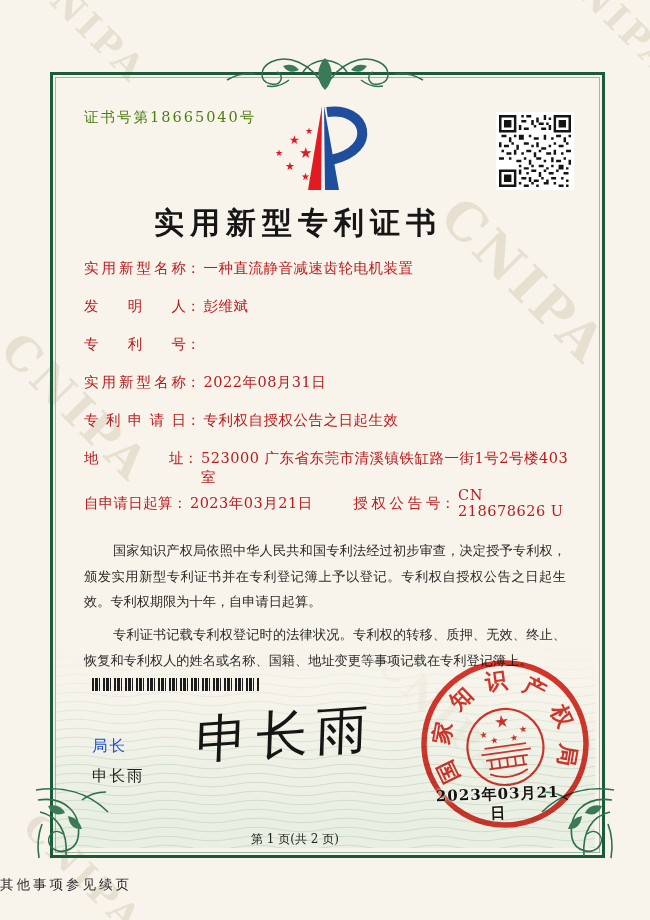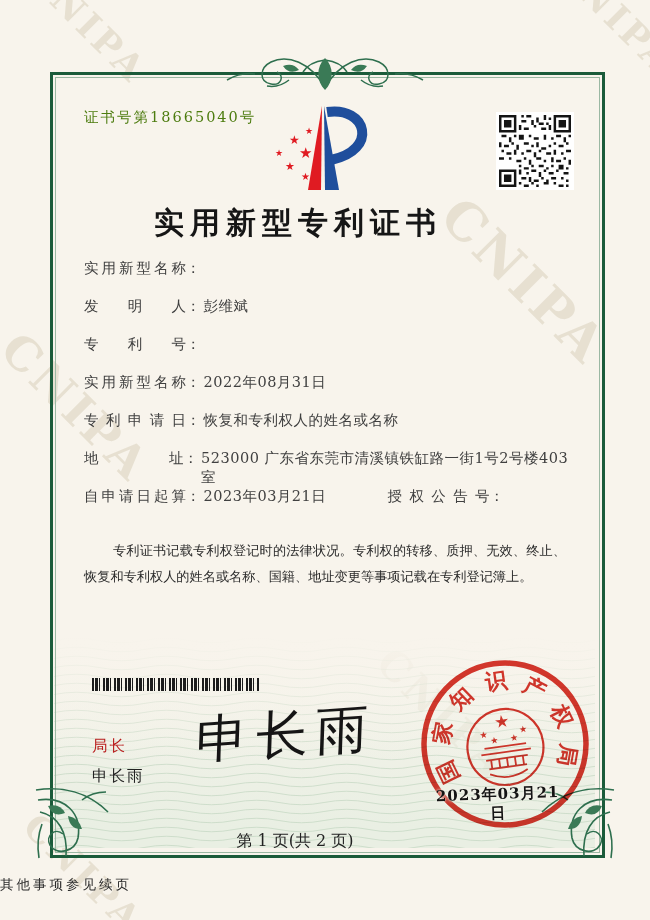--- a/index.html
+++ b/index.html
@@ -29,46 +29,46 @@
   .corner-bl{left:34px;top:786px;}
   .corner-br{left:538px;top:786px;transform:scaleX(-1);}
   
   .cert-no{position:absolute;left:84px;top:108px;font-size:14.5px;letter-spacing:2px;color:#4d7c0f;}
   .logo{position:absolute;left:263px;top:100px;width:122px;height:94px;}
   .qr{position:absolute;left:496px;top:112px;width:72px;height:72px;background:#fff;padding:3px;}
   .title{position:absolute;left:0;top:203px;width:596px;text-align:center;
     font-size:30px;font-weight:bold;letter-spacing:6px;color:#161616;}
   
   .fields{position:absolute;left:84px;top:259px;width:490px;}
-  .frow{display:flex;align-items:baseline;height:22px;margin-bottom:16px;font-size:14.5px;color:#404040;}
+  .frow{display:flex;align-items:baseline;height:22px;margin-bottom:16px;font-size:14.5px;color:#b91c1c;}
   .flabel{display:inline-block;width:102px;text-align:justify;text-align-last:justify;}
   .fcolon{margin:0 3px 0 0;}
   .fvalue{letter-spacing:.5px;}
   .fvalue-fixed{display:inline-block;width:156px;}
   .pair2{margin-left:28px;display:flex;align-items:center;}
   
   .body-text{position:absolute;left:84px;top:538px;width:482px;}
   .body-text p{margin:0 0 7px 0;font-size:13.2px;line-height:1.95;text-indent:2.2em;
     color:#2b2b2b;text-align:justify;}
   
   .barcode{position:absolute;left:92px;top:678px;width:168px;height:13px;
     background:repeating-linear-gradient(90deg,#1c1c1c 0 1.5px,transparent 1.5px 3px,
       #1c1c1c 3px 6px,transparent 6px 7px,#1c1c1c 7px 8px,transparent 8px 11px);}
-  .officer-role{position:absolute;left:92px;top:736px;font-size:15.5px;letter-spacing:2px;color:#b91c1c;}
+  .officer-role{position:absolute;left:92px;top:736px;font-size:15.5px;letter-spacing:2px;color:#1d4ed8;}
   .officer-name{position:absolute;left:92px;top:766px;font-size:15.5px;letter-spacing:2px;color:#222;}
   .signature{position:absolute;left:196px;top:700px;font-size:52px;color:#151515;
     transform:rotate(-4deg) skewX(-6deg);letter-spacing:8px;white-space:nowrap;}
   
   .seal{position:absolute;left:416px;top:655px;width:178px;height:178px;
     transform:rotate(-8deg);opacity:.93;mix-blend-mode:multiply;}
   .seal-date{position:absolute;left:433px;top:785px;width:130px;text-align:center;
     font-size:15px;font-weight:bold;color:#141414;letter-spacing:1px;transform:rotate(-2deg);
     text-shadow:0 0 2px #f5f2e8,0 0 4px #f5f2e8;}
   
-  .page-info{position:absolute;left:0;top:831px;width:590px;text-align:center;font-size:16px;color:#222;}
+  .page-info{position:absolute;left:0;top:831px;width:590px;text-align:center;font-size:12px;color:#222;}
   .continuation{position:absolute;left:0;top:876px;width:650px;text-align:left;
     font-size:13.5px;letter-spacing:3px;color:#2a2a2a;}
 </style>
 </head>
 <body>
 
 <span class="watermark" style="left:12px;top:2px;font-size:36px;">CNIPA</span>
 <span class="watermark" style="left:540px;top:-6px;font-size:36px;">CNIPA</span>
 <span class="watermark" style="left:420px;top:250px;font-size:52px;">CNIPA</span>
 <span class="watermark" style="left:-18px;top:380px;font-size:46px;">CNIPA</span>
@@ -159,57 +159,60 @@
              M8 27h1v1h-1z M10 28h2v1h-2z M13 27h1v1h-1z M15 28h1v1h-1z M18 27h2v1h-2z M22 27h1v1h-1z M24 28h2v1h-2z M27 28h1v1h-1z"></path>
   </g>
 </svg>
 
 <div class="title">实用新型专利证书</div>
 
 <div class="fields">
   <div class="frow">
     <span class="flabel">实用新型名称</span>
       <span class="fcolon">：</span>
+    <span class="fvalue">一种直流静音减速齿轮电机装置</span>
   </div>
   <div class="frow">
     <span class="flabel">发明人</span>
       <span class="fcolon">：</span>
     <span class="fvalue">彭维斌</span>
   </div>
   <div class="frow">
     <span class="flabel">专利号</span>
       <span class="fcolon">：</span>
   </div>
   <div class="frow">
     <span class="flabel">实用新型名称</span>
       <span class="fcolon">：</span>
     <span class="fvalue">2022年08月31日</span>
   </div>
   <div class="frow">
     <span class="flabel">专利申请日</span>
       <span class="fcolon">：</span>
-    <span class="fvalue">恢复和专利权人的姓名或名称</span>
+    <span class="fvalue">专利权自授权公告之日起生效</span>
   </div>
   <div class="frow">
     <span class="flabel">地址</span>
       <span class="fcolon">：</span>
     <span class="fvalue">523000 广东省东莞市清溪镇铁缸路一街1号2号楼403室</span>
   </div>
   <div class="frow">
     <span class="flabel">自申请日起算</span>
       <span class="fcolon">：</span>
     <span class="fvalue fvalue-fixed">2023年03月21日</span>
     <span class="pair2">
       <span class="flabel">授权公告号</span>
         <span class="fcolon">：</span>
+      <span class="fvalue">CN 218678626 U</span>
     </span>
   </div>
 </div>
 
 <div class="body-text">
+  <p>国家知识产权局依照中华人民共和国专利法经过初步审查，决定授予专利权，颁发实用新型专利证书并在专利登记簿上予以登记。专利权自授权公告之日起生效。专利权期限为十年，自申请日起算。</p>
   <p>专利证书记载专利权登记时的法律状况。专利权的转移、质押、无效、终止、恢复和专利权人的姓名或名称、国籍、地址变更等事项记载在专利登记簿上。</p>
 </div>
 
 <div class="barcode"></div>
 
 <div class="officer-role">局长</div>
 <div class="officer-name">申长雨</div>
 <div class="signature">申长雨</div>
 
 <svg class="seal" viewBox="0 0 178 178">

